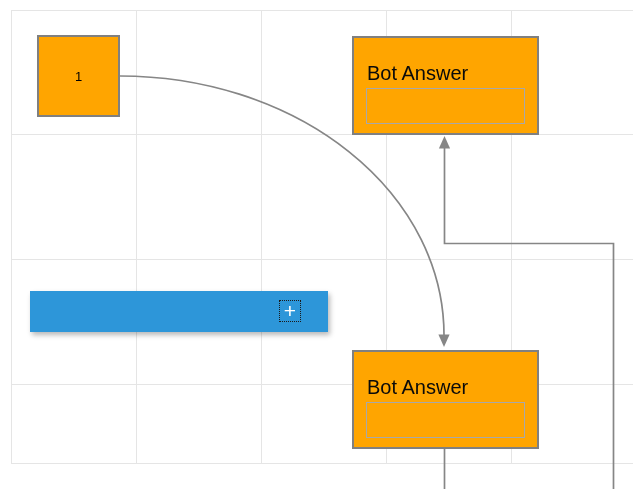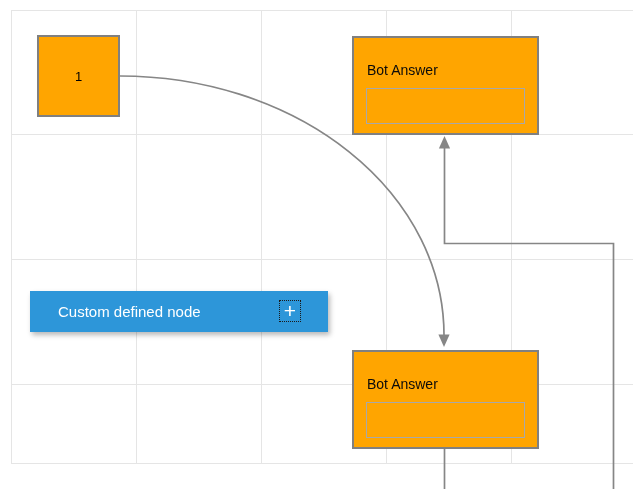--- a/index.html
+++ b/index.html
@@ -40,21 +40,21 @@
   .node-bot {
     width: 187px;
     height: 99px;
   }
   .node-bot-top    { left: 352px; top: 36px; }
   .node-bot-bottom { left: 352px; top: 350px; }
   .node-bot .bot-title {
     position: absolute;
     left: 13px;
     top: 24px;
-    font-size: 14px;
+    font-size: 20px;
     color: #0a0a0a;
     white-space: nowrap;
   }
   .node-bot .bot-field {
     position: absolute;
     left: 12px;
     right: 12px;
     top: 50px;
     height: 34px;
     border: 1px solid #a8a8a8;
@@ -138,19 +138,18 @@
     <span class="bot-title">Bot Answer</span>
     <div class="bot-field"></div>
   </div>
 
   <div class="node node-bot node-bot-bottom">
     <span class="bot-title">Bot Answer</span>
     <div class="bot-field"></div>
   </div>
 
   <div class="node-custom">
-    <span class="custom-label">Custom defined node</span>
     <div class="plus-box">
       <span class="plus-glyph">+</span>
     </div>
   </div>
 
 </div>
 
 </body></html>

